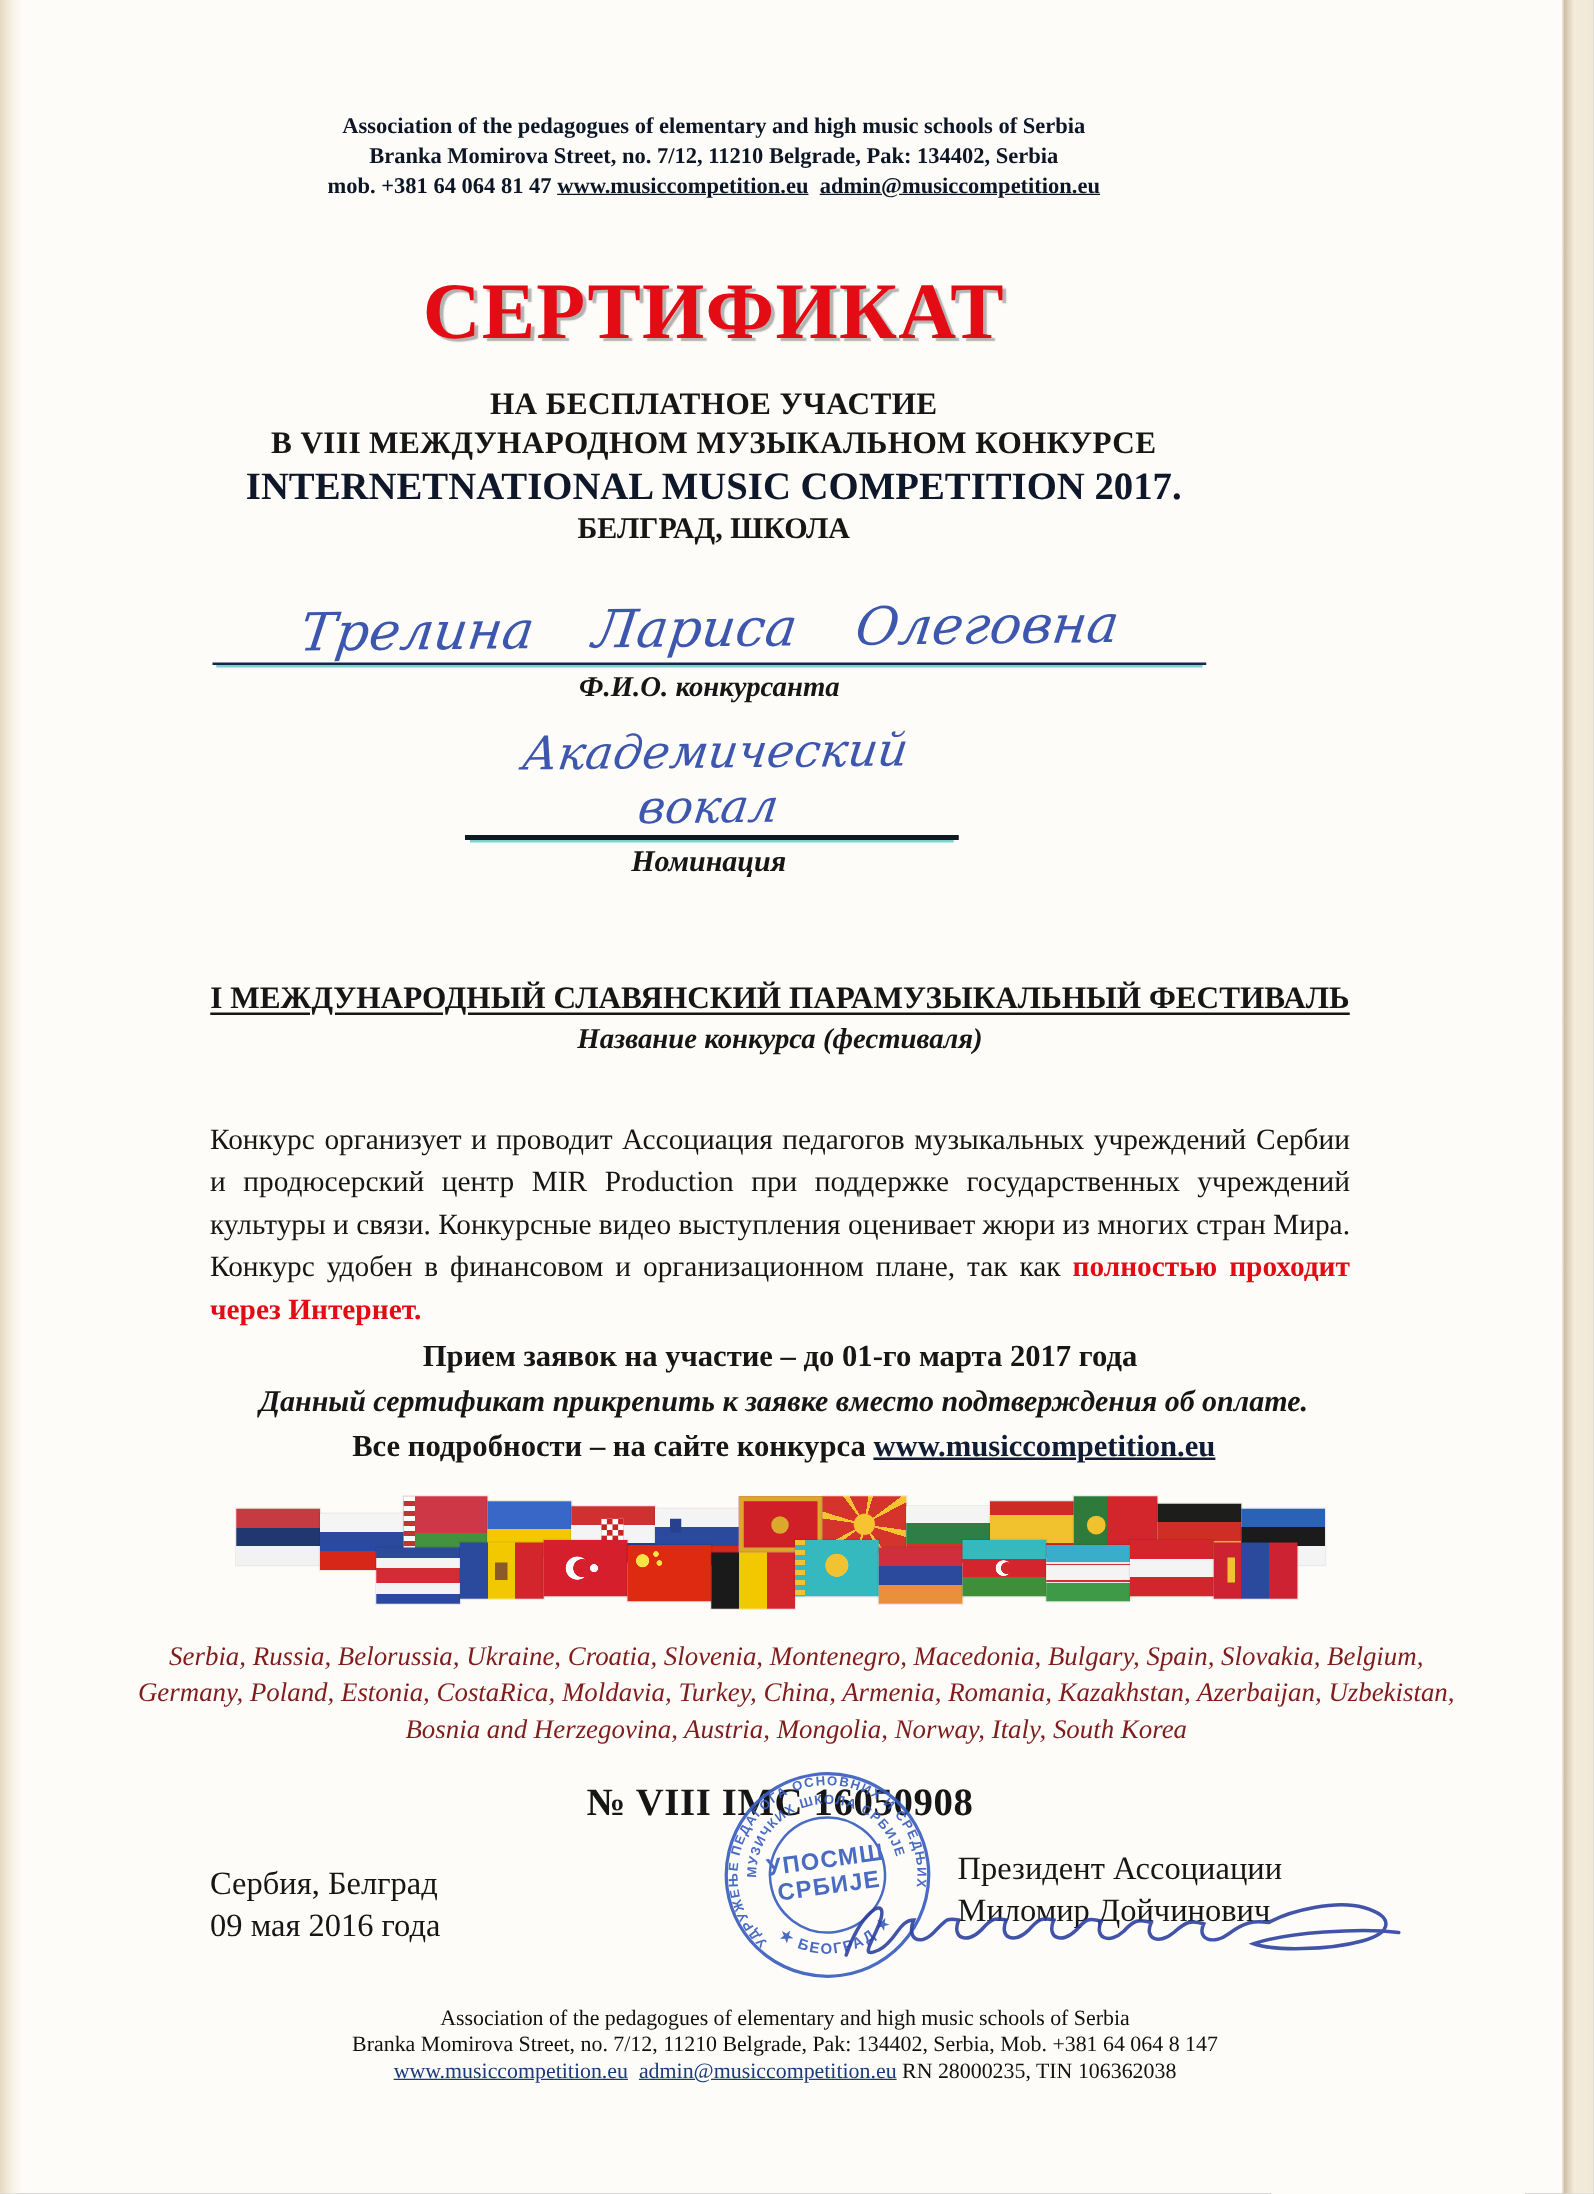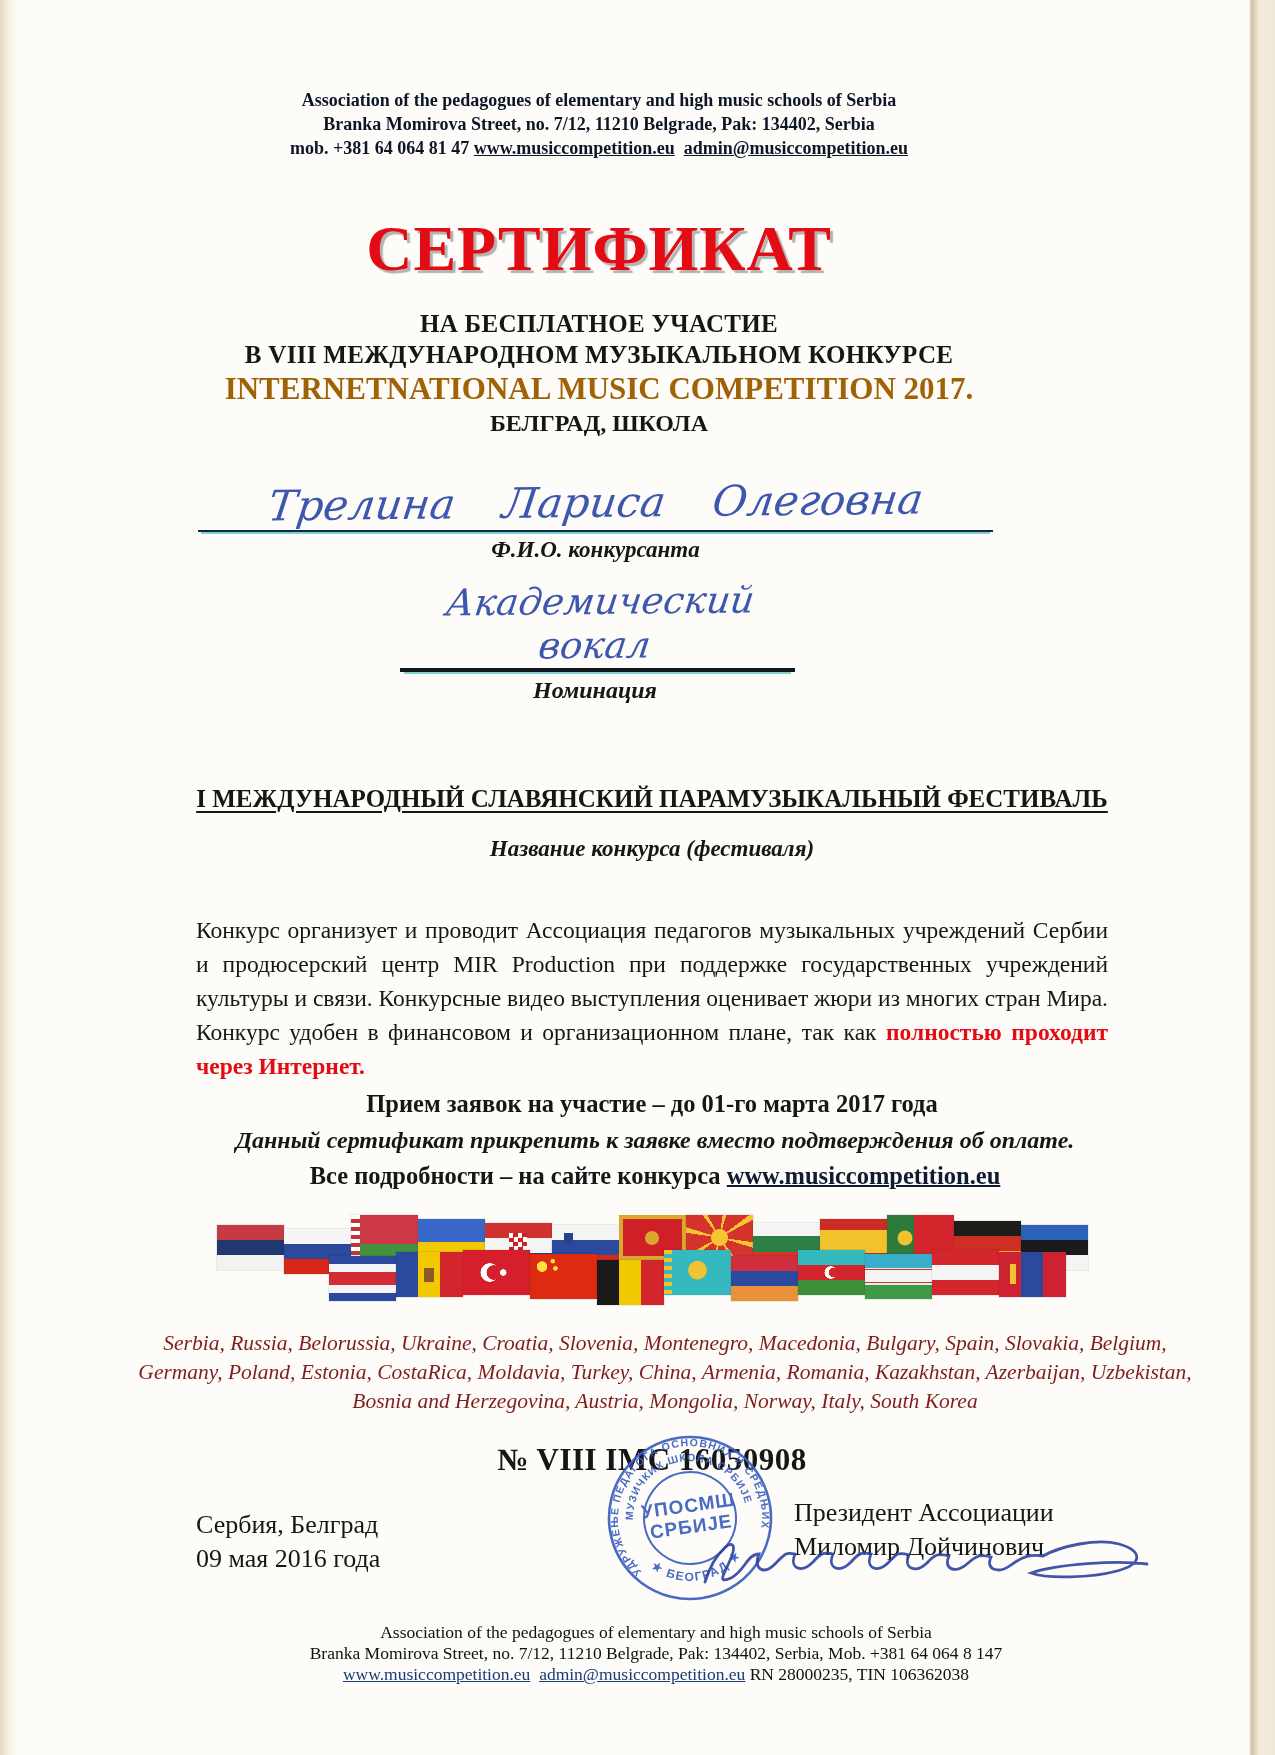--- a/index.html
+++ b/index.html
@@ -5,55 +5,55 @@
   html,body{margin:0;padding:0;background:#9a9a9a;}
   .page{
     position:relative;width:1275px;height:1755px;margin:0 auto;
     background:#fdfcf8;overflow:hidden;
     font-family:"Liberation Serif","DejaVu Serif",serif;color:#161616;
   }
   .edge-left{position:absolute;left:0;top:0;width:18px;height:100%;
     background:linear-gradient(90deg,#e6d9c2,#f8f3e7 55%,rgba(253,252,248,0));}
   .edge-right{position:absolute;right:0;top:0;width:26px;height:100%;
     background:linear-gradient(90deg,rgba(0,0,0,0) 0,#cfc1a8 10%,#f3ecdb 40%,#f1e9d8);}
-  .content{position:relative;padding-top:88px;padding-left:28px;}
+  .content{position:relative;padding-top:88px;}
 
   
   .hdr{width:700px;margin:0 0 0 221px;text-align:center;font-weight:bold;
     font-size:18px;line-height:24px;color:#0d1626;}
   .hdr a{color:#0d1626;text-decoration:underline;}
 
   
   .cert-title{margin:56px 0 0 191px;width:760px;text-align:center;
     font-size:64px;font-weight:bold;color:#e30b14;letter-spacing:1px;line-height:66px;
     text-shadow:3px 3px 1px rgba(105,105,105,.5);}
 
   .subs{margin:26px 0 0 161px;width:820px;text-align:center;font-weight:bold;}
   .sub1,.sub2{font-size:25px;line-height:31px;letter-spacing:.3px;}
-  .sub3{font-size:31px;line-height:38px;color:#a16207;}
+  .sub3{font-size:31px;line-height:38px;color:#0f172a;}
   .sub4{font-size:24px;line-height:30px;}
 
   
   .hand{font-family:"DejaVu Serif",serif;font-style:italic;color:#3d57ae;
     transform:skewX(-8deg) rotate(-.6deg);display:inline-block;}
   .field-name{margin:40px 0 0 170px;width:795px;text-align:center;
     border-bottom:2px solid #15264e;box-shadow:0 5px 0 -3px #7fd2cc;}
   .field-name .hand{font-size:42px;line-height:50px;word-spacing:34px;padding-bottom:2px;}
   .label-name{margin:4px 0 0 170px;width:795px;text-align:center;
     font-weight:bold;font-style:italic;font-size:23px;line-height:28px;}
   .field-nom{margin:16px 0 0 372px;width:395px;text-align:center;
     border-bottom:4px solid #101820;box-shadow:0 6px 0 -4px #7fd2cc;}
   .field-nom .hand{font-size:37px;line-height:44px;word-spacing:10px;}
   .label-nom{margin:4px 0 0 372px;width:390px;text-align:center;
     font-weight:bold;font-style:italic;font-size:24px;line-height:29px;}
 
   .festival{margin:78px 0 0 168px;width:912px;text-align:center;}
   .festival-title{font-size:25px;font-weight:bold;line-height:32px;
     text-decoration:underline;text-decoration-thickness:2px;text-underline-offset:4px;}
-  .festival-label{font-size:23px;font-weight:bold;font-style:italic;line-height:28px;margin-top:20px;}
+  .festival-label{font-size:23px;font-weight:bold;font-style:italic;line-height:28px;margin-top:2px;}
 
   .bodytext{margin:50px 0 0 168px;width:912px;font-size:23.5px;line-height:34px;
     text-align:justify;}
   .bodytext .red{color:#e30b14;font-weight:bold;}
 
   .deadline{margin:6px 0 0 168px;width:912px;text-align:center;
     font-weight:bold;font-size:24.5px;line-height:30px;}
   .attach{margin:6px 0 0 107px;width:1040px;text-align:center;
     font-weight:bold;font-style:italic;font-size:24px;line-height:30px;}
   .details{margin:6px 0 0 107px;width:1040px;text-align:center;

